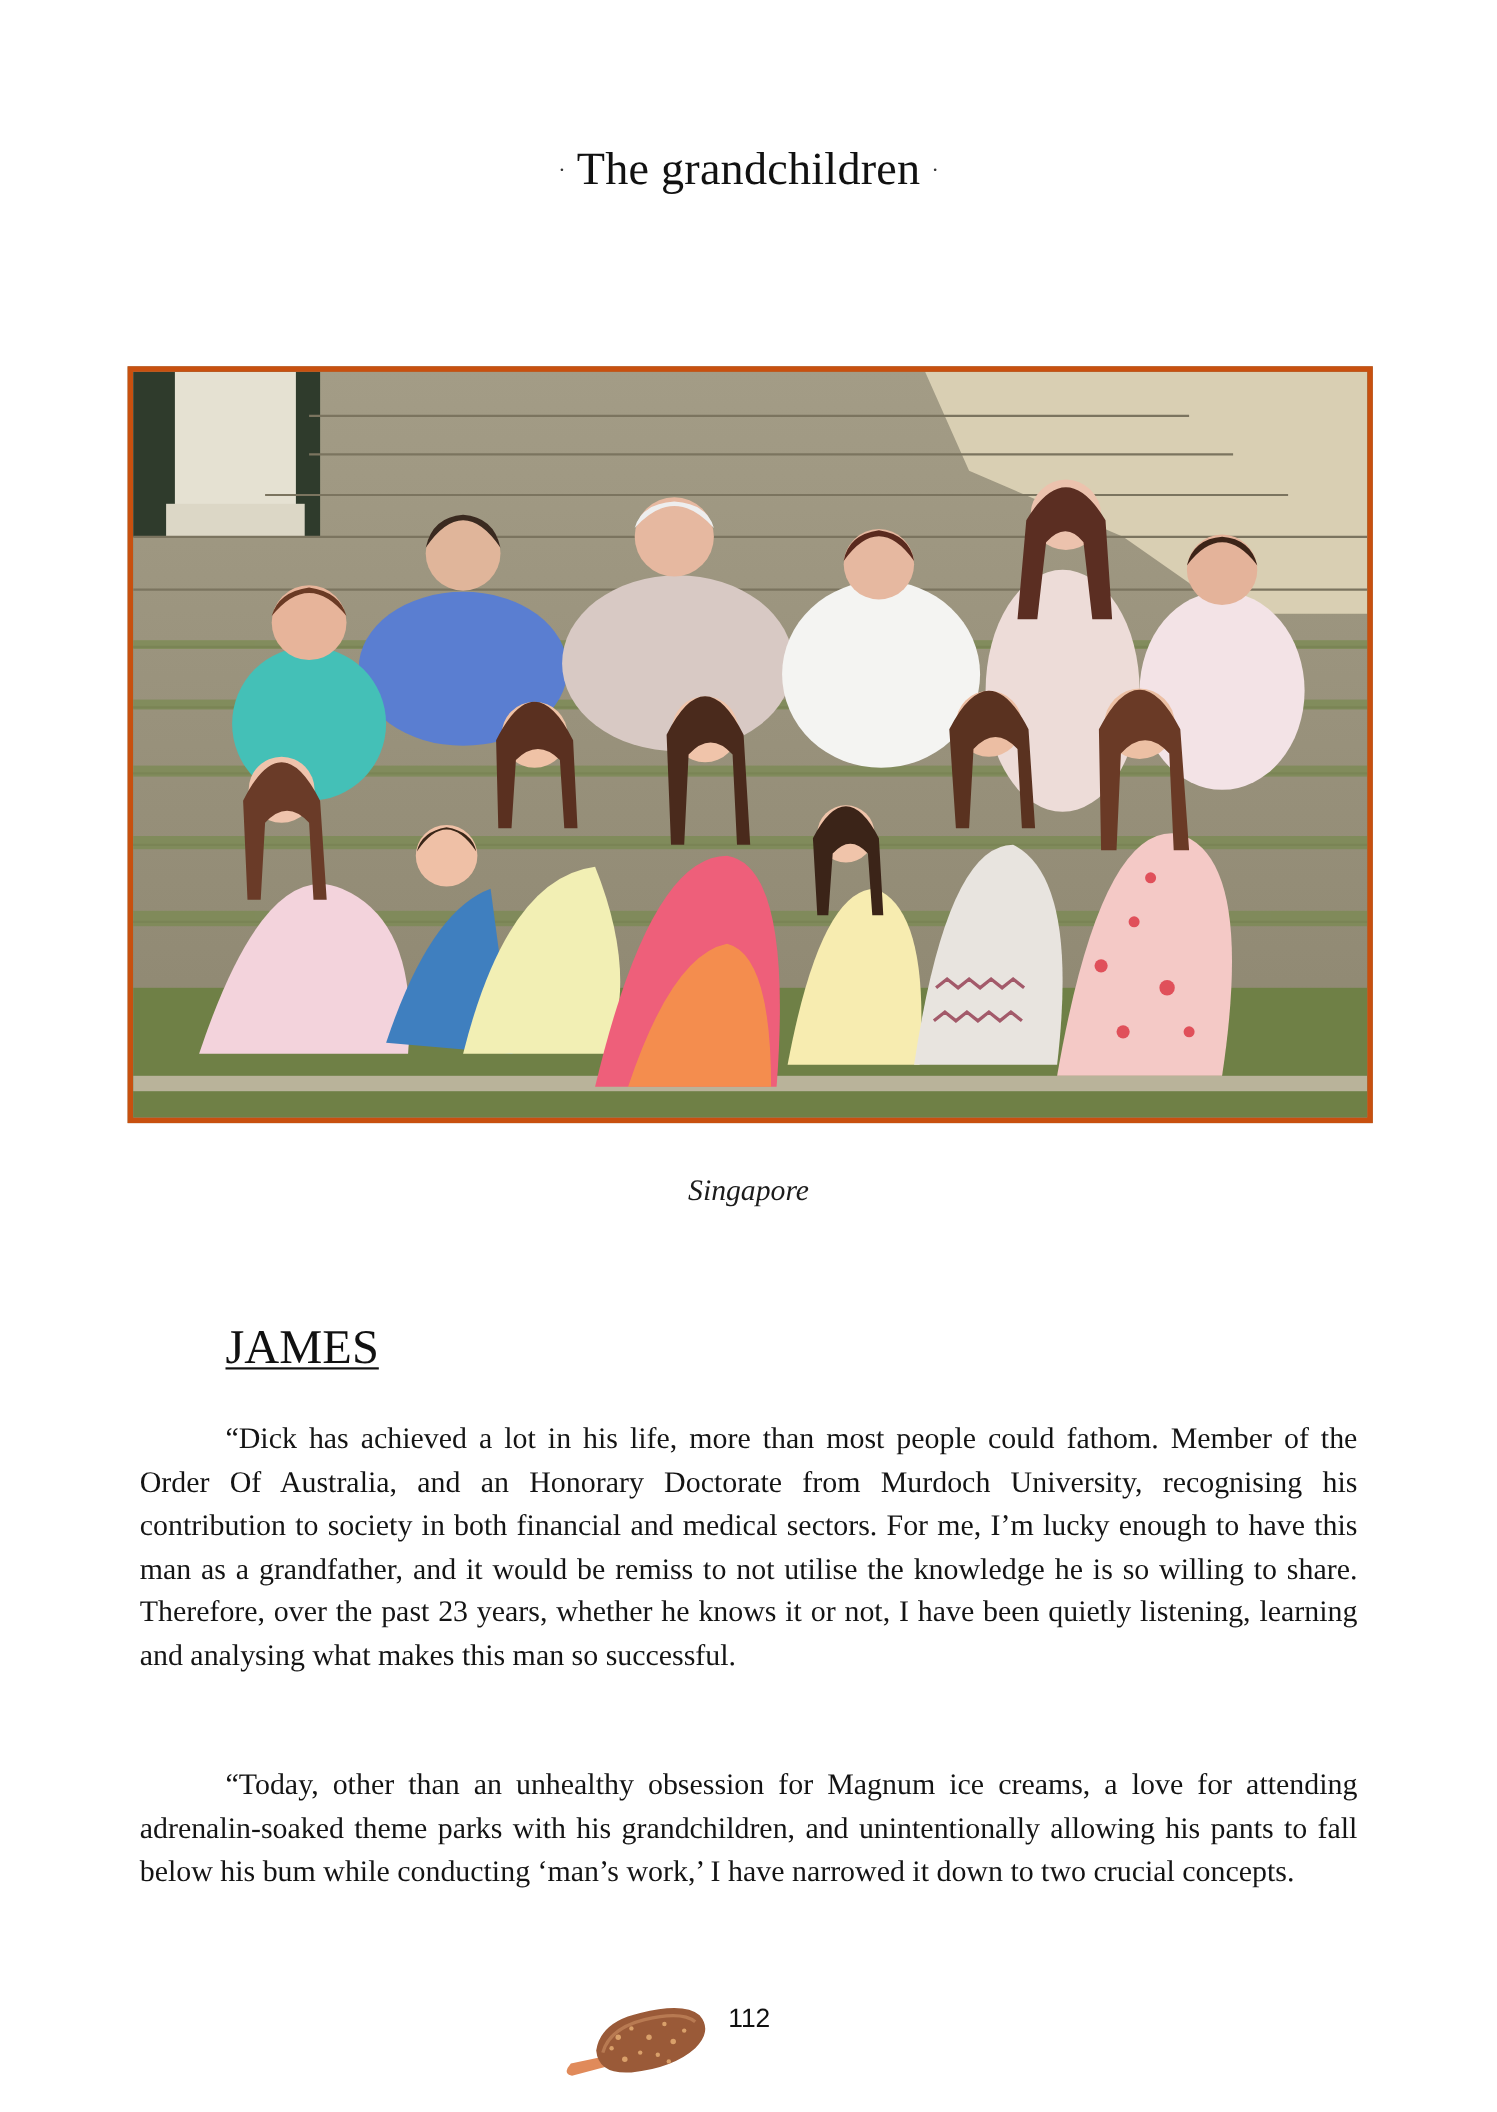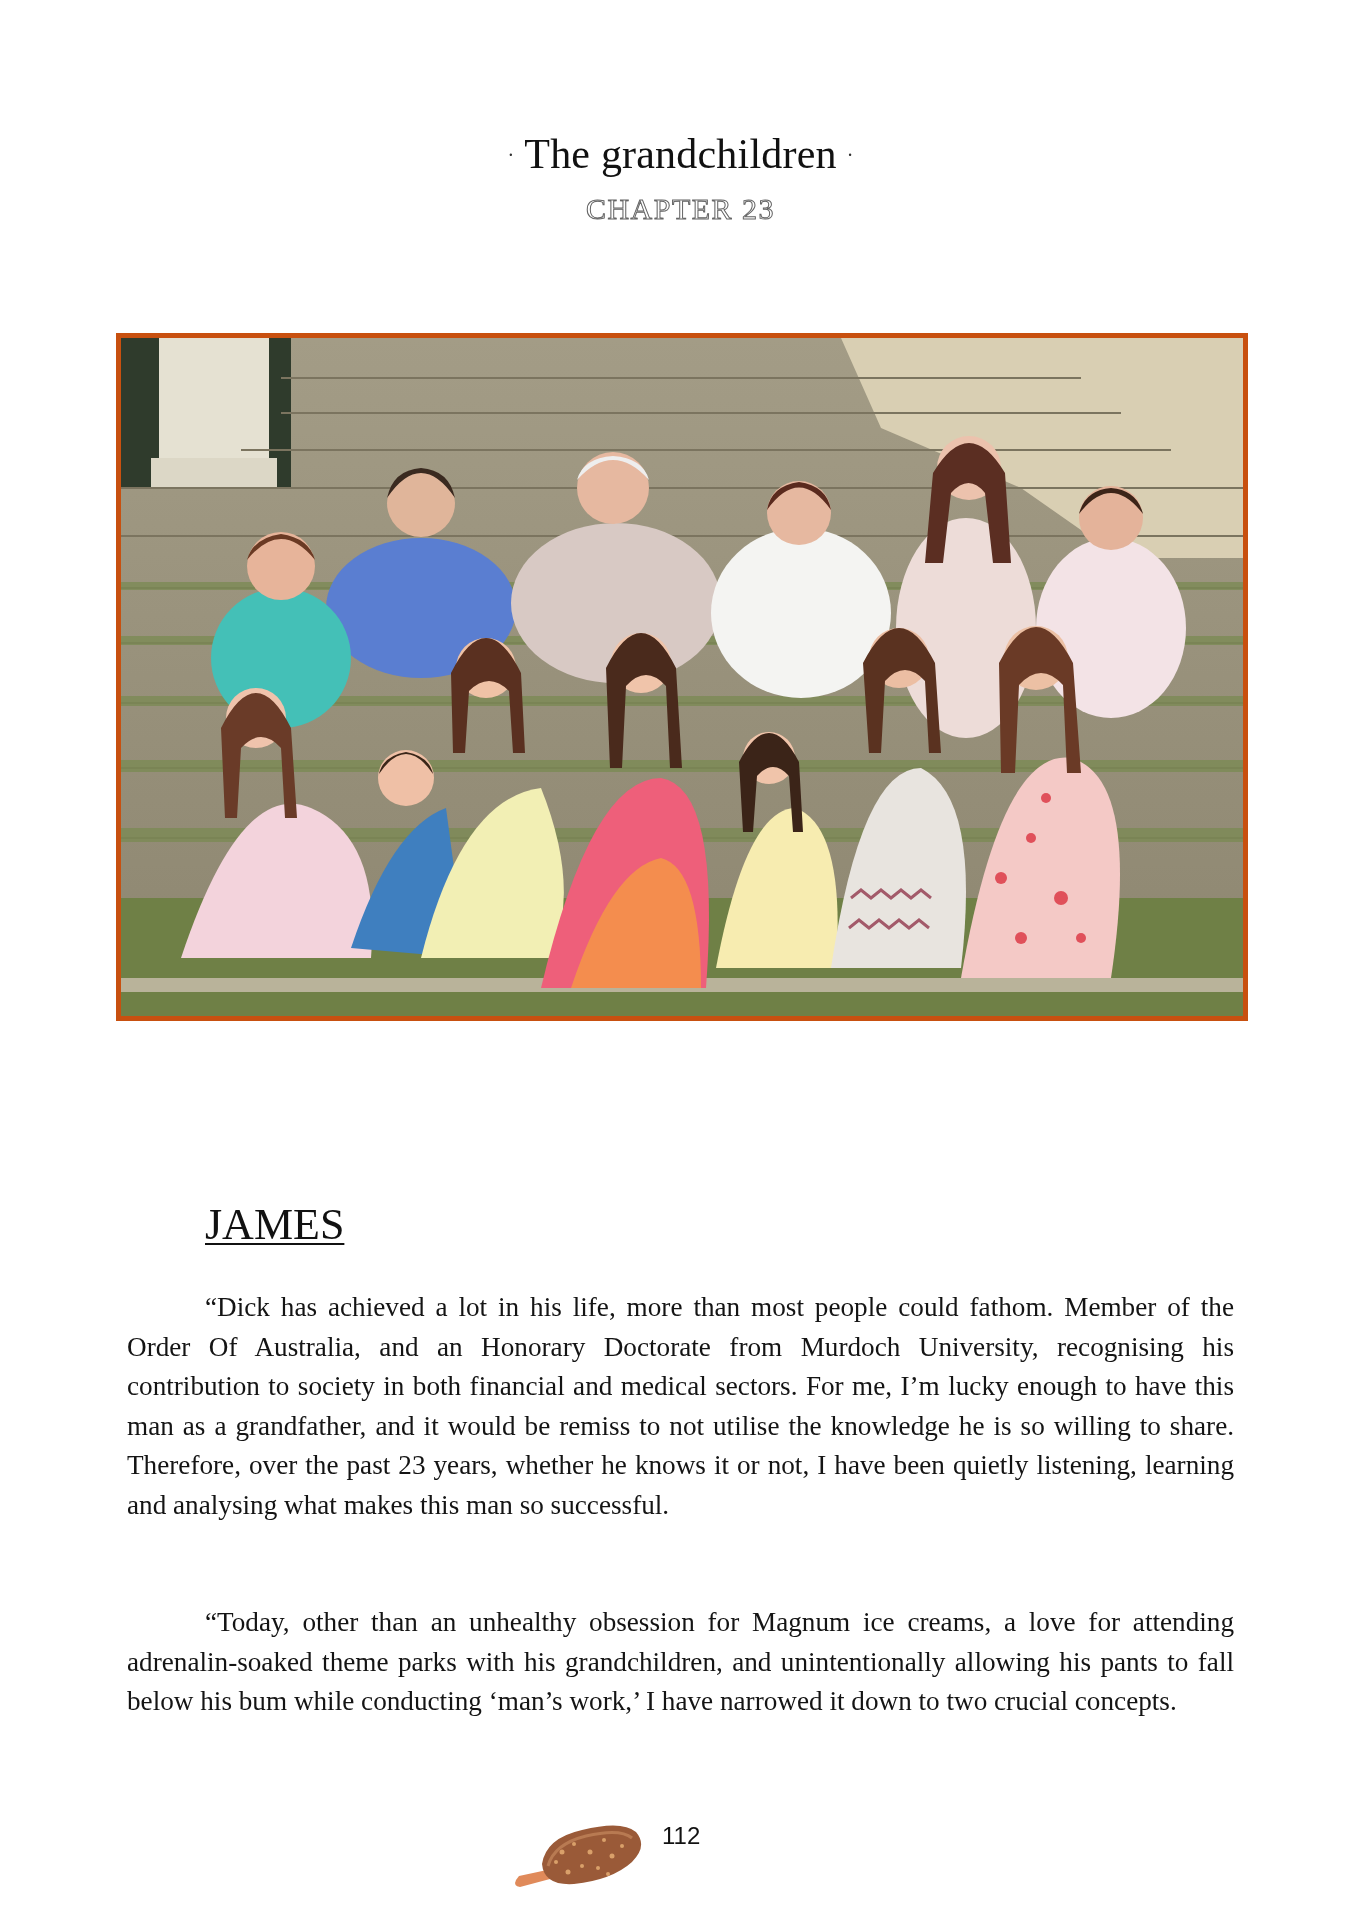--- a/index.html
+++ b/index.html
@@ -43,21 +43,20 @@
   }
   .icecream { position: absolute; left: 512px; top: 10px; width: 135px; height: 70px; }
 </style>
 </head>
 <body>
 
 <div class="title-block">
   <div class="title-line">
     <span class="ornament">·</span><span>The grandchildren</span><span class="ornament">·</span>
   </div>
-  <div class="chapter">CHAPTER 23</div>
 </div>
 
 <div class="photo-frame">
   <svg viewBox="0 0 1122 678" preserveAspectRatio="none">
     <defs>
       <linearGradient id="stepG" x1="0" y1="0" x2="0" y2="1">
         <stop offset="0" stop-color="#a39c86"></stop>
           <stop offset="1" stop-color="#8d8670"></stop>
       </linearGradient>
     </defs>
@@ -143,20 +142,21 @@
           <circle cx="900" cy="600" r="6"></circle>
           <circle cx="925" cy="460" r="5"></circle>
         </g>
         <circle cx="915" cy="320" r="32" fill="#ecc0a4"></circle>
         <path d="M878 325 q37-72 74 0 l8 110 l-14 0 l-4-88 q-22-24-44 0 l-4 88 l-14 0z" fill="#6a3a26"></path>
     </g>
   </svg>
 </div>
 
 <div class="caption">
+  <div>Singapore</div>
 </div>
 
 <div class="section-heading">JAMES</div>
 
 <p class="body-text para-1">“Dick has achieved a lot in his life, more than most people could fathom. Member of the Order Of Australia, and an Honorary Doctorate from Murdoch University, recognising his contribution to society in both financial and medical sectors. For me, I’m lucky enough to have this man as a grandfather, and it would be remiss to not utilise the knowledge he is so willing to share. Therefore, over the past 23 years, whether he knows it or not, I have been quietly listening, learning and analysing what makes this man so successful.</p>
 <p class="body-text para-2">“Today, other than an unhealthy obsession for Magnum ice creams, a love for attending adrenalin-soaked theme parks with his grandchildren, and unintentionally allowing his pants to fall below his bum while conducting ‘man’s work,’ I have narrowed it down to two crucial concepts.</p>
 
 <div class="footer">
   <svg class="icecream" viewBox="0 0 135 70">
     <path d="M4 58 q-3 6 4 7 l30 -8 l-3 -9 l-28 6z" fill="#e08a5a"></path>

